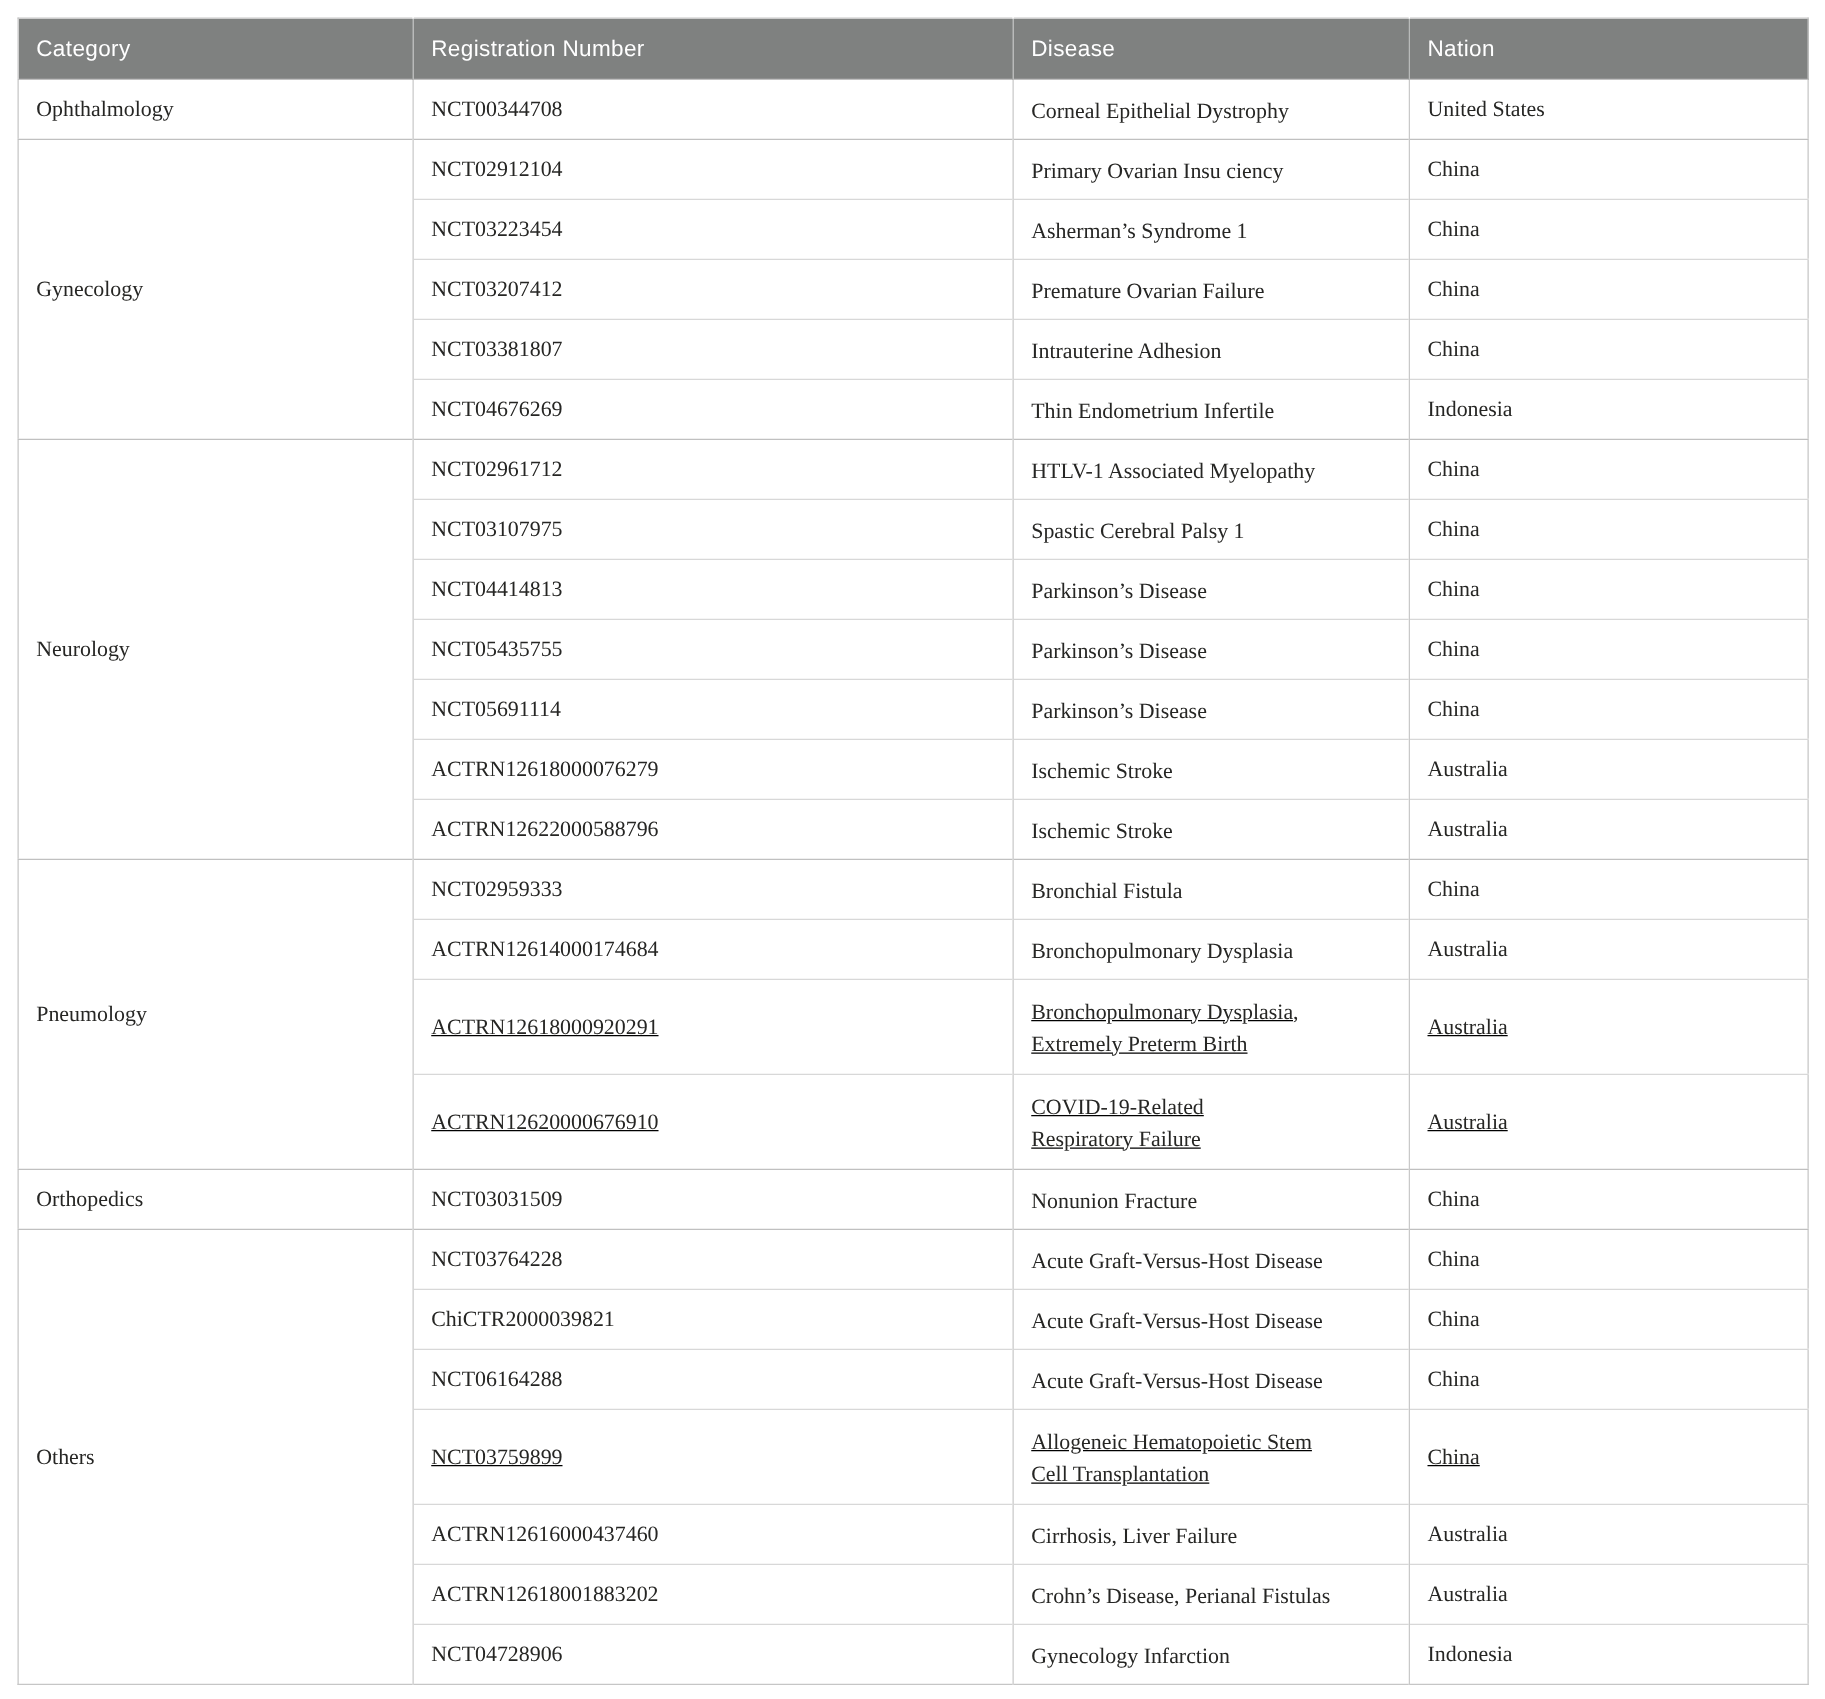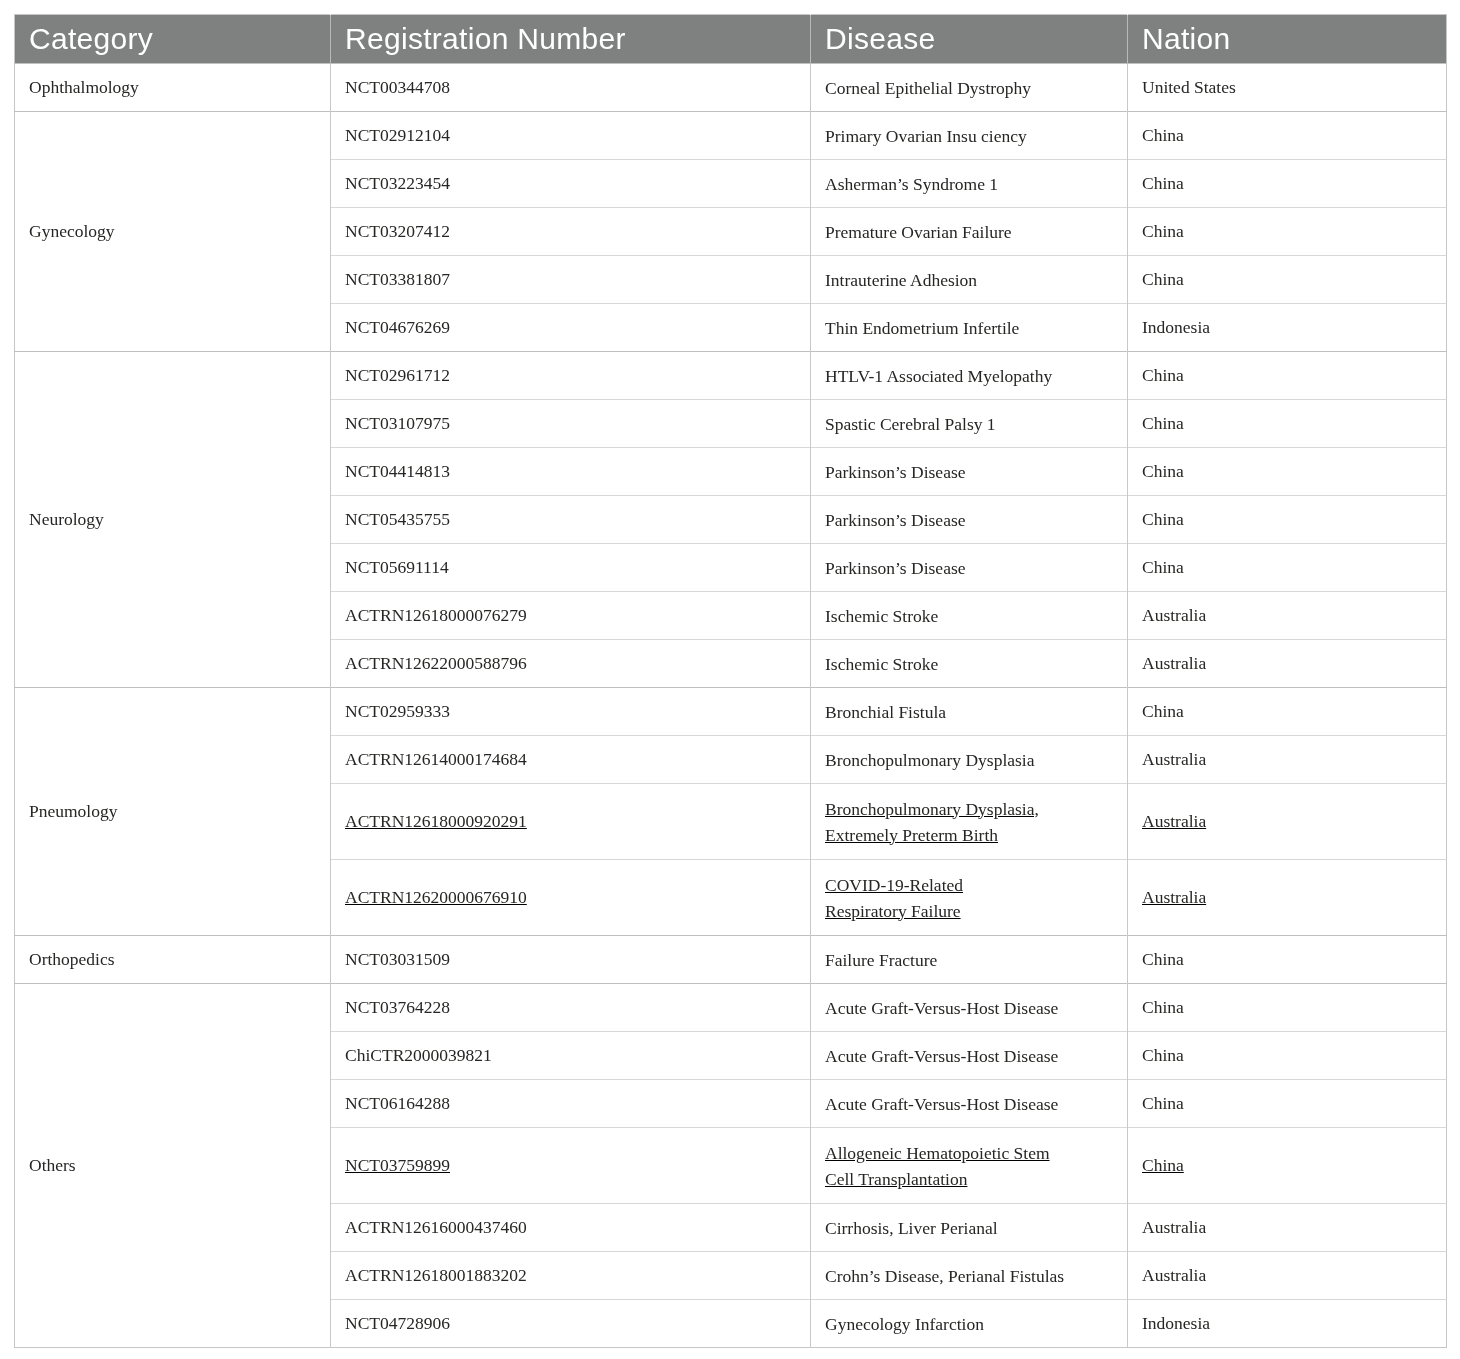--- a/index.html
+++ b/index.html
@@ -24,21 +24,21 @@
   }
   col.c-category { width: 316px; }
   col.c-reg      { width: 480px; }
   col.c-disease  { width: 317px; }
   col.c-nation   { width: 319px; }
 
   thead th {
     background: #7f8180;
     color: #ffffff;
     font-family: "Liberation Sans", sans-serif;
-    font-size: 30px;
+    font-size: 18px;
     font-weight: 400;
     letter-spacing: 0.3px;
     text-align: left;
     vertical-align: middle;
     height: 48px;
     padding: 0 8px 0 14px;
     border: none;
   }
   thead th + th {
     border-left: 1px solid rgba(255,255,255,0.45);
@@ -177,21 +177,21 @@
         </tr>
         <tr class="row-tall">
           <td>ACTRN12620000676910</td>
           <td class="disease-cell">COVID-19-Related
 Respiratory Failure</td>
           <td>Australia</td>
         </tr>
         <tr class="group-start row-single">
           <td class="cat-cell" rowspan="1">Orthopedics</td>
           <td>NCT03031509</td>
-          <td class="disease-cell">Failure Fracture</td>
+          <td class="disease-cell">Nonunion Fracture</td>
           <td>China</td>
         </tr>
         <tr class="group-start row-single">
           <td class="cat-cell" rowspan="7">Others</td>
           <td>NCT03764228</td>
           <td class="disease-cell">Acute Graft-Versus-Host Disease</td>
           <td>China</td>
         </tr>
         <tr class="row-single">
           <td>ChiCTR2000039821</td>
@@ -204,21 +204,21 @@
           <td>China</td>
         </tr>
         <tr class="row-tall">
           <td>NCT03759899</td>
           <td class="disease-cell">Allogeneic Hematopoietic Stem
 Cell Transplantation</td>
           <td>China</td>
         </tr>
         <tr class="row-single">
           <td>ACTRN12616000437460</td>
-          <td class="disease-cell">Cirrhosis, Liver Perianal</td>
+          <td class="disease-cell">Cirrhosis, Liver Failure</td>
           <td>Australia</td>
         </tr>
         <tr class="row-single">
           <td>ACTRN12618001883202</td>
           <td class="disease-cell">Crohn’s Disease, Perianal Fistulas</td>
           <td>Australia</td>
         </tr>
         <tr class="row-single">
           <td>NCT04728906</td>
           <td class="disease-cell">Gynecology Infarction</td>

